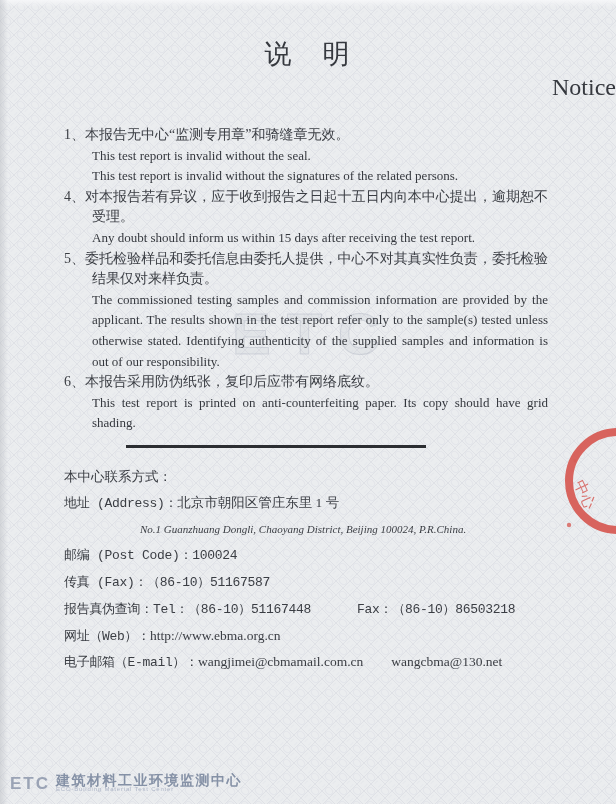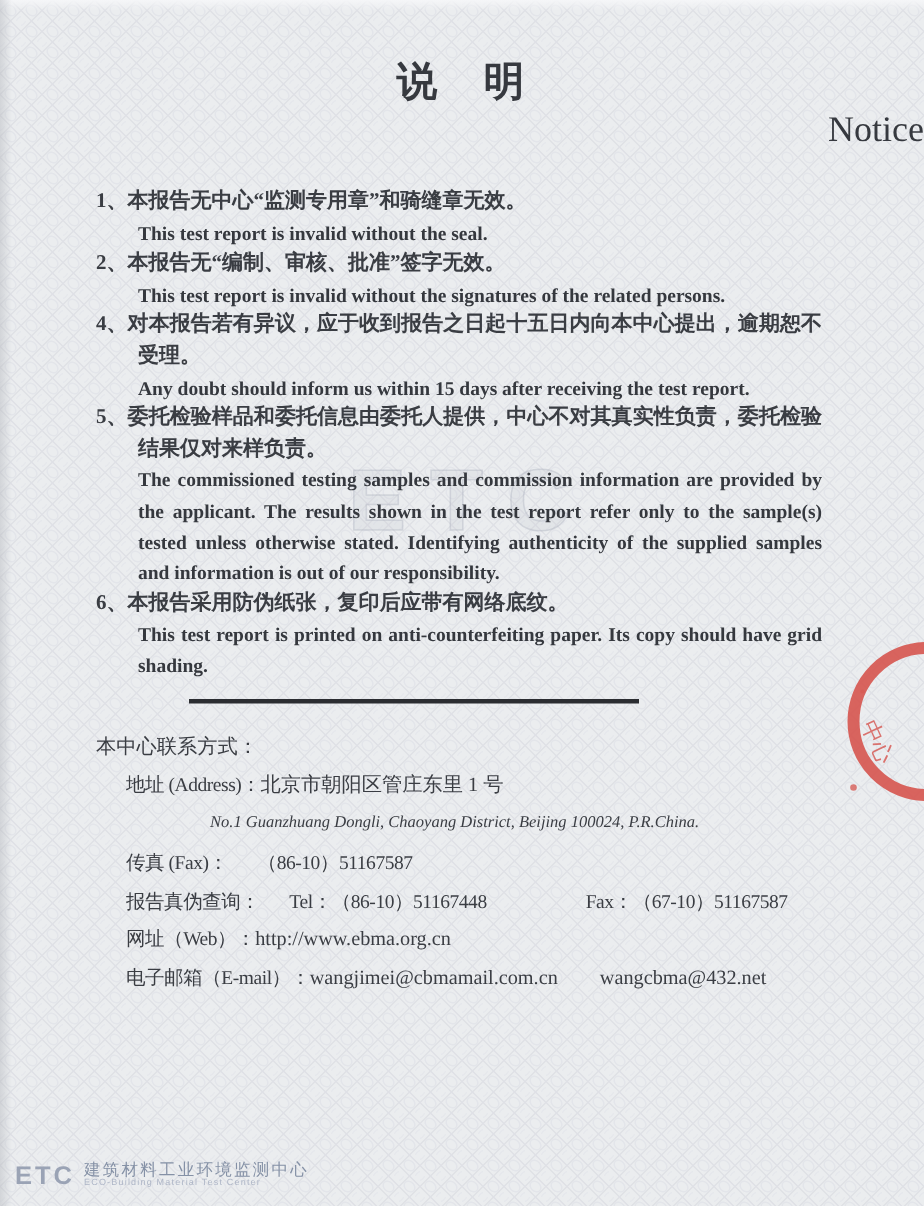--- a/index.html
+++ b/index.html
@@ -32,32 +32,31 @@
     font-size: 58px; font-weight: bold; letter-spacing: 16px;
     color: rgba(196,200,208,0.22);
     -webkit-text-stroke: 1px rgba(172,177,188,0.38);
     user-select: none;
   }
   .content { position: relative; z-index: 2; color: #3a3d43; }
 
   .title-cn {
     margin: 0; padding-top: 36px;
     text-align: center;
-    font-size: 27px; font-weight: 700; letter-spacing: 2px;
+    font-size: 27px; font-weight: 400; letter-spacing: 2px;
     color: #36393f;
   }
   .title-en {
     text-align: right;
     font-size: 24px; margin-top: 2px;
     color: #36393f;
   }
 
   .items {
     margin: 24px 68px 0 64px;
-    font-weight: bold;
   }
   .item p { margin: 0; line-height: 20.6px; text-align: justify; }
   .item .cn {
     font-size: 14px;
     padding-left: 28px; text-indent: -28px;
   }
   .item .en {
     font-size: 13px;
     padding-left: 28px;
     color: #35383e;
@@ -65,24 +64,23 @@
 
   .rule {
     height: 3px; width: 300px;
     margin: 11px 0 16px 126px;
     background: #2b2d31;
   }
 
   .contact { margin: 0 40px 0 64px; font-size: 13.5px; }
   .contact p { margin: 0; line-height: 25.8px; }
   .contact .label, .contact .mono {
-    font-family: Liberation Serif, serif;
+    font-family: Liberation Mono, monospace;
     font-size: 13px;
     letter-spacing: -0.3px;
-    margin-left: 20px;
   }
   .contact .addr-en {
     font-style: italic;
     font-size: 11px;
     padding-left: 76px;
   }
   .contact .gap { display: inline-block; width: 46px; }
   .contact .gap-sm { display: inline-block; width: 28px; }
 
   .seal { position: absolute; right: 0; top: 428px; z-index: 4; }
@@ -90,21 +88,21 @@
   .footer-logo {
     position: absolute; left: 10px; top: 774px; z-index: 2;
     display: flex; align-items: flex-start;
     font-family: "Liberation Sans", sans-serif;
   }
   .footer-logo .etc {
     font-size: 17px; font-weight: 700; letter-spacing: 2px;
     color: #9aa3b5; margin-right: 6px; line-height: 20px;
   }
   .footer-logo .org-cn {
-    font-size: 11px; font-weight: 400; letter-spacing: 1.5px;
+    font-size: 14px; font-weight: 700; letter-spacing: 1.5px;
     color: #8591a6; line-height: 12px;
   }
   .footer-logo .org-en {
     font-size: 6px; letter-spacing: 0.8px;
     color: #aeb6c7; line-height: 7px;
   }
 </style>
 </head>
 <body>
 
@@ -134,21 +132,20 @@
     <div class="title-en">Notice</div>
 
     <div class="items">
 
       <div class="item">
         <p class="cn"><span class="num">1、</span><span>本报告无中心“监测专用章”和骑缝章无效。</span></p>
         <p class="en">This test report is invalid without the seal.</p>
       </div>
 
       <div class="item">
-        <p class="cn"><span class="num">2、</span><span>本报告无“编制、审核、批准”签字无效。</span></p>
         <p class="en">This test report is invalid without the signatures of the related persons.</p>
       </div>
 
 
       <div class="item">
         <p class="cn"><span class="num">4、</span><span>对本报告若有异议，应于收到报告之日起十五日内向本中心提出，逾期恕不受理。</span></p>
         <p class="en">Any doubt should inform us within 15 days after receiving the test report.</p>
       </div>
 
       <div class="item">
@@ -165,29 +162,30 @@
 
     <div class="rule"></div>
 
     <div class="contact">
       <p>本中心联系方式：</p>
 
       <p><span class="label">地址 (Address)：</span><span>北京市朝阳区管庄东里 1 号</span></p>
 
       <p class="addr-en">No.1 Guanzhuang Dongli, Chaoyang District, Beijing 100024, P.R.China.</p>
 
+      <p><span class="label">邮编 (Post Code)：</span><span class="mono">100024</span></p>
 
 
       <p><span class="label">传真 (Fax)：</span><span class="mono">（86-10）51167587</span></p>
 
-      <p><span class="label">报告真伪查询：</span><span class="mono">Tel：（86-10）51167448</span><span class="gap"></span><span class="mono">Fax：（67-10）51167587</span></p>
+      <p><span class="label">报告真伪查询：</span><span class="mono">Tel：（86-10）51167448</span><span class="gap"></span><span class="mono">Fax：（86-10）86503218</span></p>
 
       <p><span class="label">网址（Web）：</span><span>http://www.ebma.org.cn</span></p>
 
-      <p><span class="label">电子邮箱（E-mail）：</span><span>wangjimei@cbmamail.com.cn</span><span class="gap-sm"></span><span>wangcbma@432.net</span></p>
+      <p><span class="label">电子邮箱（E-mail）：</span><span>wangjimei@cbmamail.com.cn</span><span class="gap-sm"></span><span>wangcbma@130.net</span></p>
     </div>
 
   </div>
 
   <svg class="seal" width="62" height="112" viewBox="0 0 62 112" aria-hidden="true">
     <circle cx="64" cy="53" r="49" fill="none" stroke="#d6544e" stroke-width="8" opacity="0.9"></circle>
     <text x="22" y="64" font-size="15" fill="#d6544e" opacity="0.8" transform="rotate(65 28 58)" style="font-family: serif;">中心</text>
     <circle cx="15" cy="97" r="2.2" fill="#d6544e" opacity="0.75"></circle>
     <circle cx="21" cy="33" r="1.4" fill="#d6544e" opacity="0.45"></circle>
   </svg>

